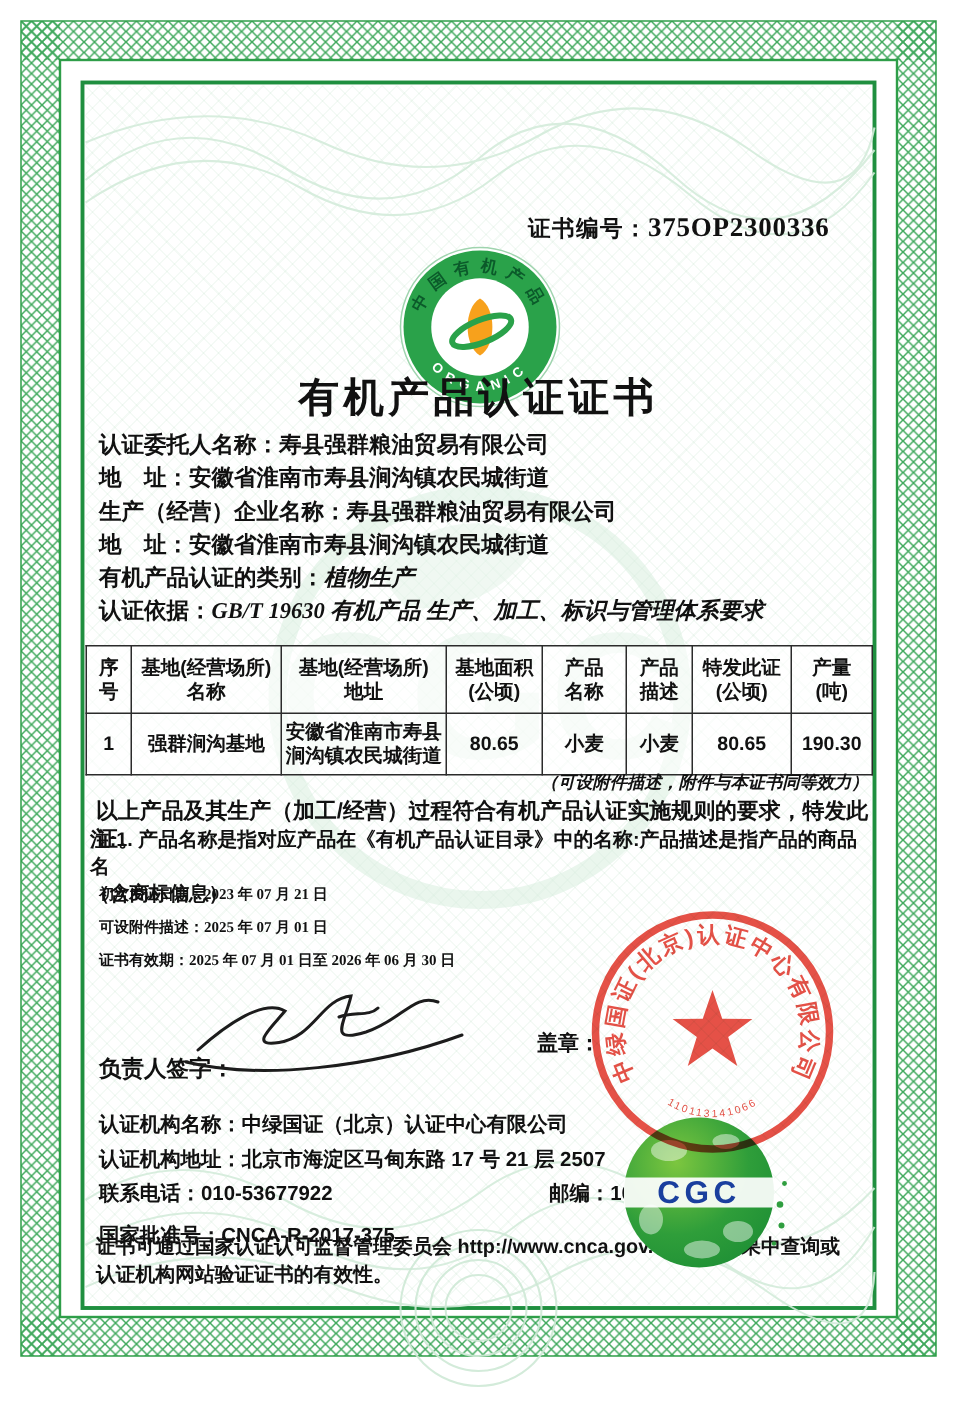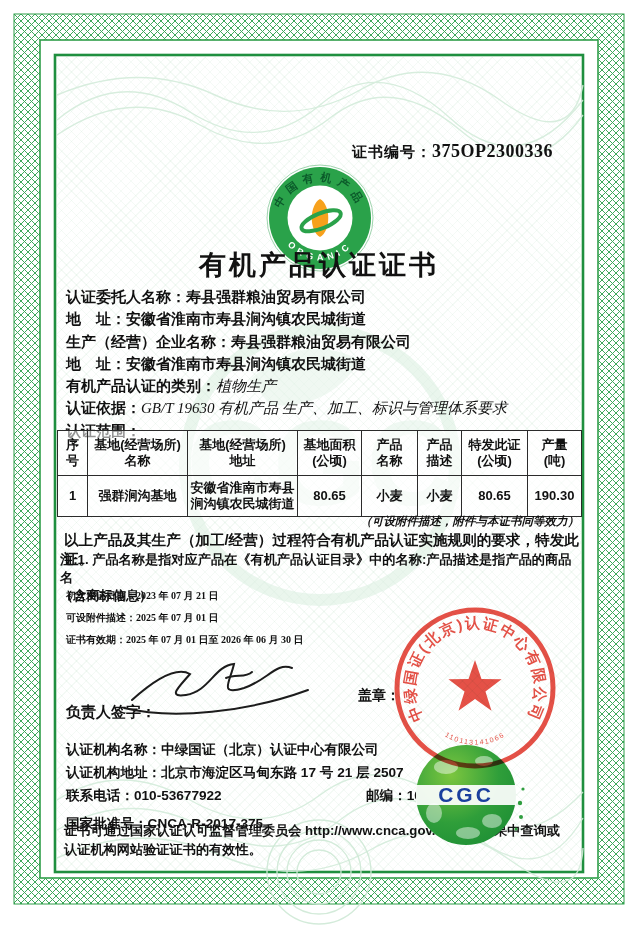--- a/index.html
+++ b/index.html
@@ -13,21 +13,21 @@
       repeating-linear-gradient(-45deg, rgba(46,158,73,0.05) 0 1px, transparent 1px 7px);}
   
   .cert-number{top:141px;left:352px;white-space:nowrap;}
   .cnl{font-weight:800;font-size:15px;letter-spacing:1px;margin-top:12px;}
   .cnv{font-family:"Liberation Serif",serif;font-size:18px;font-weight:600;letter-spacing:.5px;}
   
   .title{top:247px;left:0;width:100%;text-align:center;font-size:27px;font-weight:800;letter-spacing:3px;}
   
   .info{left:66px;top:286px;width:510px;font-size:15px;font-weight:700;line-height:22.3px;}
   .info .lbl{font-weight:800;}
-  .kai{font-family:"Liberation Serif",serif;font-style:italic;font-weight:400;}
+  .kai{font-family:"Liberation Serif",serif;font-style:italic;font-weight:700;}
   
   .range-table{left:57px;top:430px;width:524px;border-collapse:collapse;table-layout:fixed;
     background:rgba(255,255,255,.55);}
   .range-table th,.range-table td{border:1.6px solid #2b2b2b;text-align:center;vertical-align:middle;
     font-size:13px;padding:1px 2px;white-space:pre-line;line-height:16px;}
   .range-table th{font-weight:800;height:42px;}
   .range-table td{font-weight:700;height:38px;}
   .attach-note{left:57px;top:514px;width:522px;text-align:right;font-size:11.5px;font-weight:600;}
   .declaration{left:64px;top:531px;width:520px;font-size:14.6px;font-weight:800;}
   .prod-note{left:60px;top:551px;width:522px;font-size:13.2px;font-weight:700;line-height:18px;white-space:pre-line;}
@@ -114,21 +114,20 @@
 
   <div class="abs layer title">有机产品认证证书</div>
 
   <div class="abs layer info">
     <div><span class="lbl">认证委托人名称：</span><span>寿县强群粮油贸易有限公司</span></div>
     <div><span class="lbl">地　址：</span><span>安徽省淮南市寿县涧沟镇农民城街道</span></div>
     <div><span class="lbl">生产（经营）企业名称：</span><span>寿县强群粮油贸易有限公司</span></div>
     <div><span class="lbl">地　址：</span><span>安徽省淮南市寿县涧沟镇农民城街道</span></div>
     <div><span class="lbl">有机产品认证的类别：</span><span class="kai">植物生产</span></div>
     <div><span class="lbl">认证依据：</span><span class="kai">GB/T 19630 有机产品 生产、加工、标识与管理体系要求</span></div>
-    <div><span class="lbl">认证范围：</span></div>
   </div>
 
   <table class="abs layer range-table">
     <colgroup>
       <col style="width:30px">
         <col style="width:100px">
         <col style="width:110px">
         <col style="width:64px">
       <col style="width:56px">
         <col style="width:44px">

